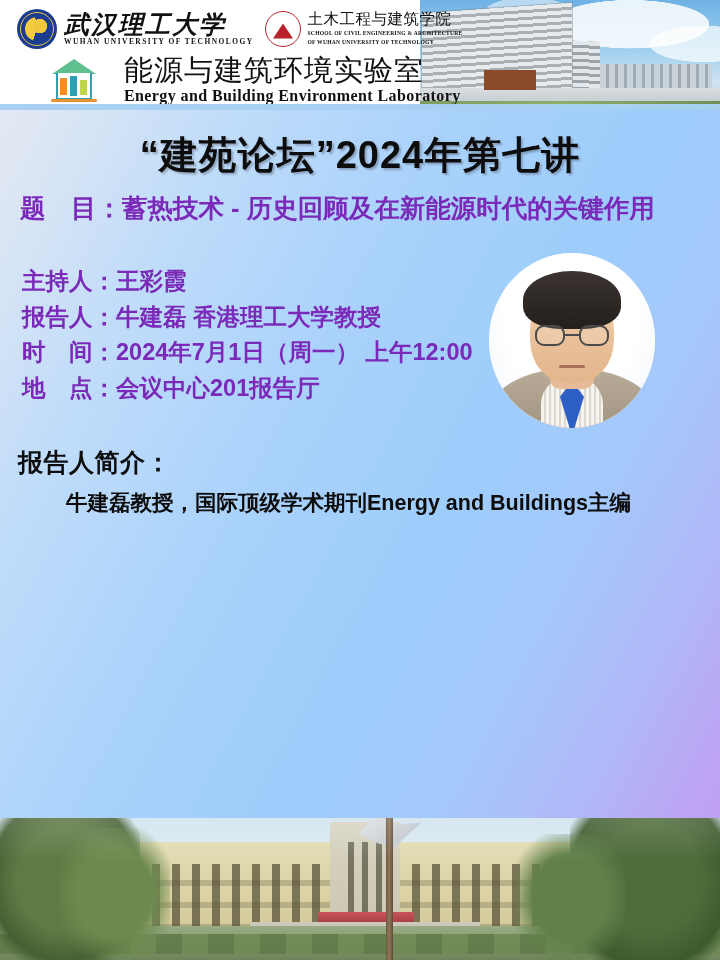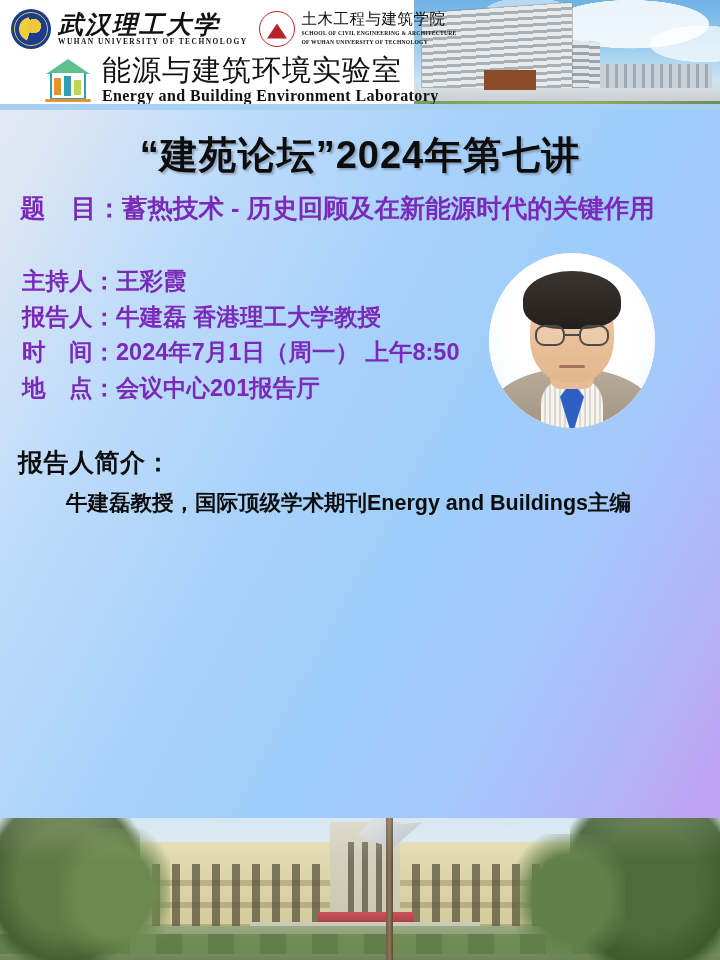--- a/index.html
+++ b/index.html
@@ -27,21 +27,21 @@
   }
 
   
   .header {
     position:absolute; top:0; left:0;
     width:720px; height:110px;
     background:#ffffff;
     overflow:hidden;
   }
   .hdr-white {
-    position:absolute; left:2px; top:0;
+    position:absolute; left:8px; top:0;
     width:412px; height:120px;
     background:#fff;
     z-index:3;
   }
   
   .hdr-row1 { position:absolute; left:0; top:5px; height:48px; width:412px; display:flex; align-items:center; }
   .wut-seal {
     position:relative; width:40px; height:40px; margin-left:9px; flex:0 0 auto;
     border-radius:50%;
     background:#1b3d8f;
@@ -85,21 +85,21 @@
   .sce-names{ margin-left:6px; flex:0 0 auto; }
   .sce-cn{
     font-family:"Liberation Serif", serif;
     font-size:15.5px;font-weight:400;color:#111;letter-spacing:0.5px;white-space:nowrap;line-height:1.05;
   }
   .sce-en{
     font-family:"Liberation Serif", serif;
     font-size:5.6px;font-weight:700;color:#111;letter-spacing:0.25px;line-height:1.35;margin-top:2px;white-space:nowrap;
   }
   
-  .hdr-row2{ position:absolute; left:0; top:54px; height:52px; width:412px; display:flex; align-items:center; }
+  .hdr-row2{ position:absolute; left:0; top:54px; height:52px; width:412px; display:flex; align-items:center;gap:16px; }
   .lab-icon{
     position:relative; width:48px;height:44px;margin-left:42px;flex:0 0 auto;
   }
   .lab-icon .roof{
     position:absolute;left:2px;top:1px;width:0;height:0;
     border-left:22px solid transparent;border-right:22px solid transparent;
     border-bottom:15px solid #5fbf8f;
   }
   .lab-icon .body{
     position:absolute;left:6px;top:15px;width:36px;height:27px;
@@ -387,21 +387,21 @@
   </div>
 
   <div class="info">
     <div class="row">
       <span>主持人：</span><span>王彩霞</span>
     </div>
     <div class="row">
       <span>报告人：</span><span>牛建磊  香港理工大学教授</span>
     </div>
     <div class="row">
-      <span>时　间：</span><span>2024年7月1日（周一） 上午8:50</span>
+      <span>时　间：</span><span>2024年7月1日（周一） 上午12:00</span>
     </div>
     <div class="row">
       <span>地　点：</span><span>会议中心201报告厅</span>
     </div>
   </div>
 
   <div class="portrait">
     <div class="pt-bg"></div>
     <div class="pt-suit"></div>
     <div class="pt-shirt"></div>

